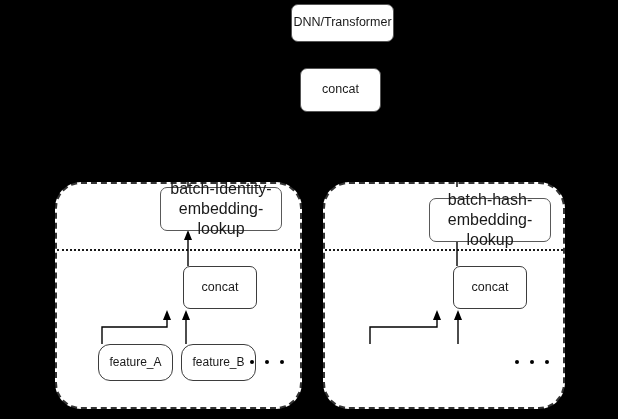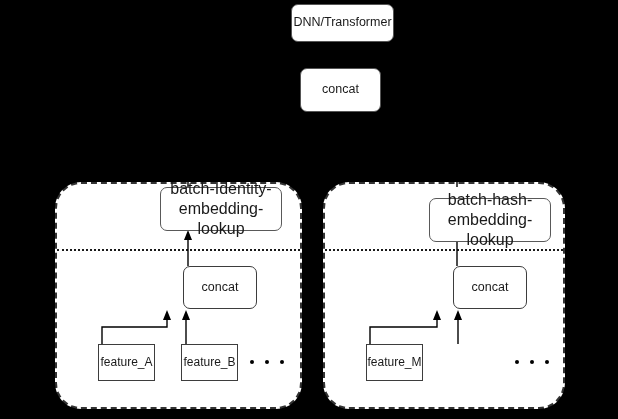--- a/index.html
+++ b/index.html
@@ -87,25 +87,25 @@
   .node-concat-inner {
     width: 74px;
     height: 43px;
     font-size: 12.5px;
     border-color: #3d3d3d;
   }
   .node-concat-left  { left: 150px; top: 266px; }
   .node-concat-right { left: 420px; top: 266px; }
 
   .node-feature {
-    width: 57px;
+    width: 75px;
     height: 37px;
     font-size: 12px;
     border-color: #3d3d3d;
-    border-radius: 0;
+    border-radius: 12px;
   }
   .feat-a { left: 65px;  top: 344px; }
   .feat-b { left: 148px; top: 344px; }
   .feat-m { left: 333px; top: 344px; }
   .feat-n { left: 424px; top: 344px; }
 
   
   .ellipsis {
     position: absolute;
     display: flex;
@@ -168,21 +168,20 @@
   </div>
 
   <div class="panel panel-right"></div>
   <div class="panel-divider divider-right"></div>
 
   <div class="node node-lookup node-lookup-right">batch-hash-
 embedding-lookup</div>
 
   <div class="node node-concat-inner node-concat-right">concat</div>
 
-  <div class="node node-feature feat-m">feature_M</div>
 
 
   <div class="ellipsis ellipsis-right">
     <span></span>
     <span></span>
     <span></span>
   </div>
 
   <svg class="wires" viewBox="0 0 618 419">
 

